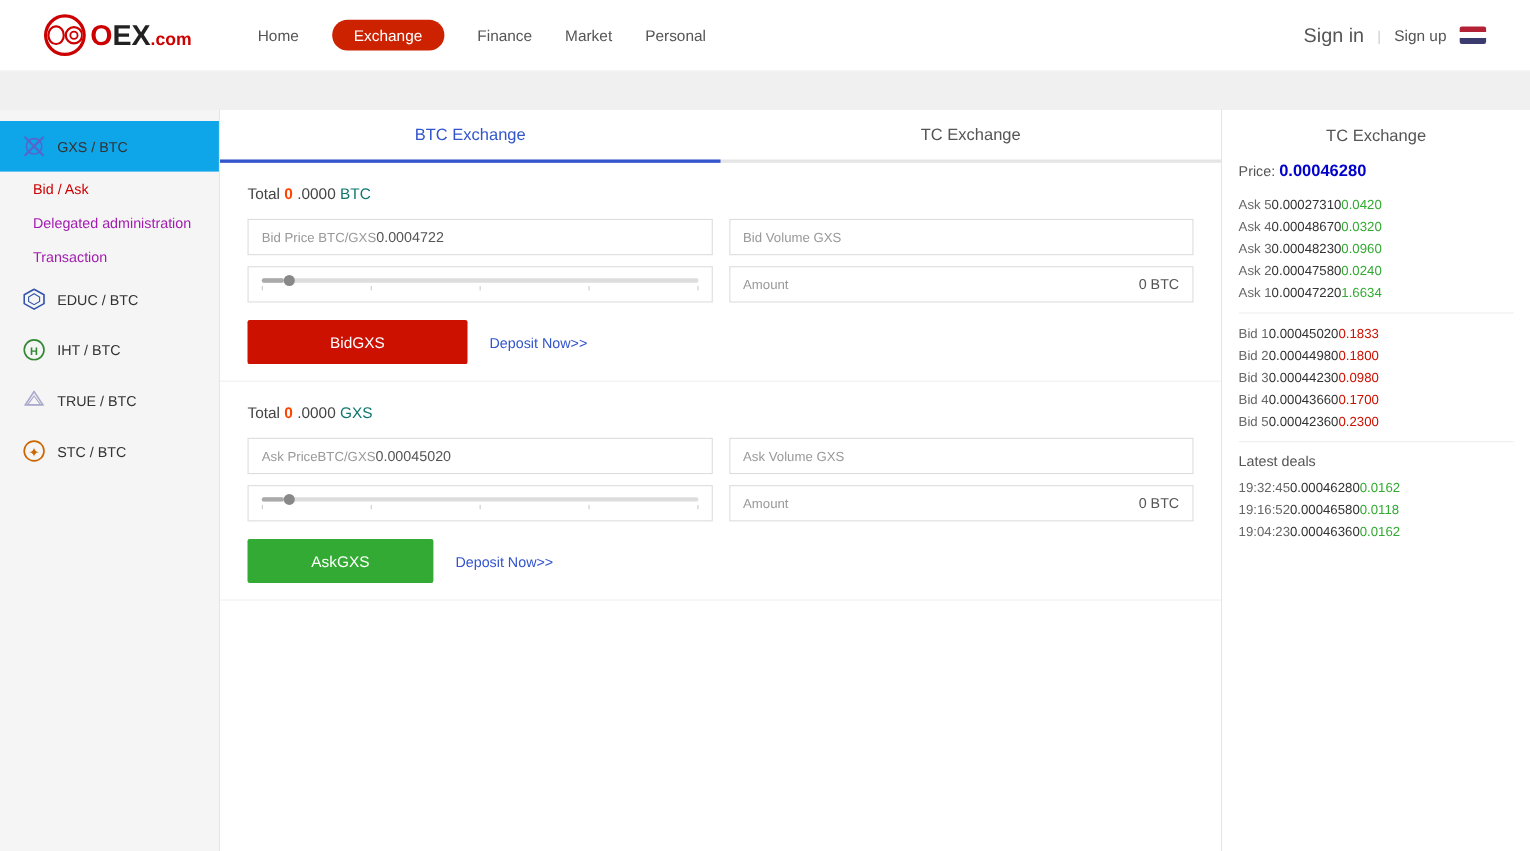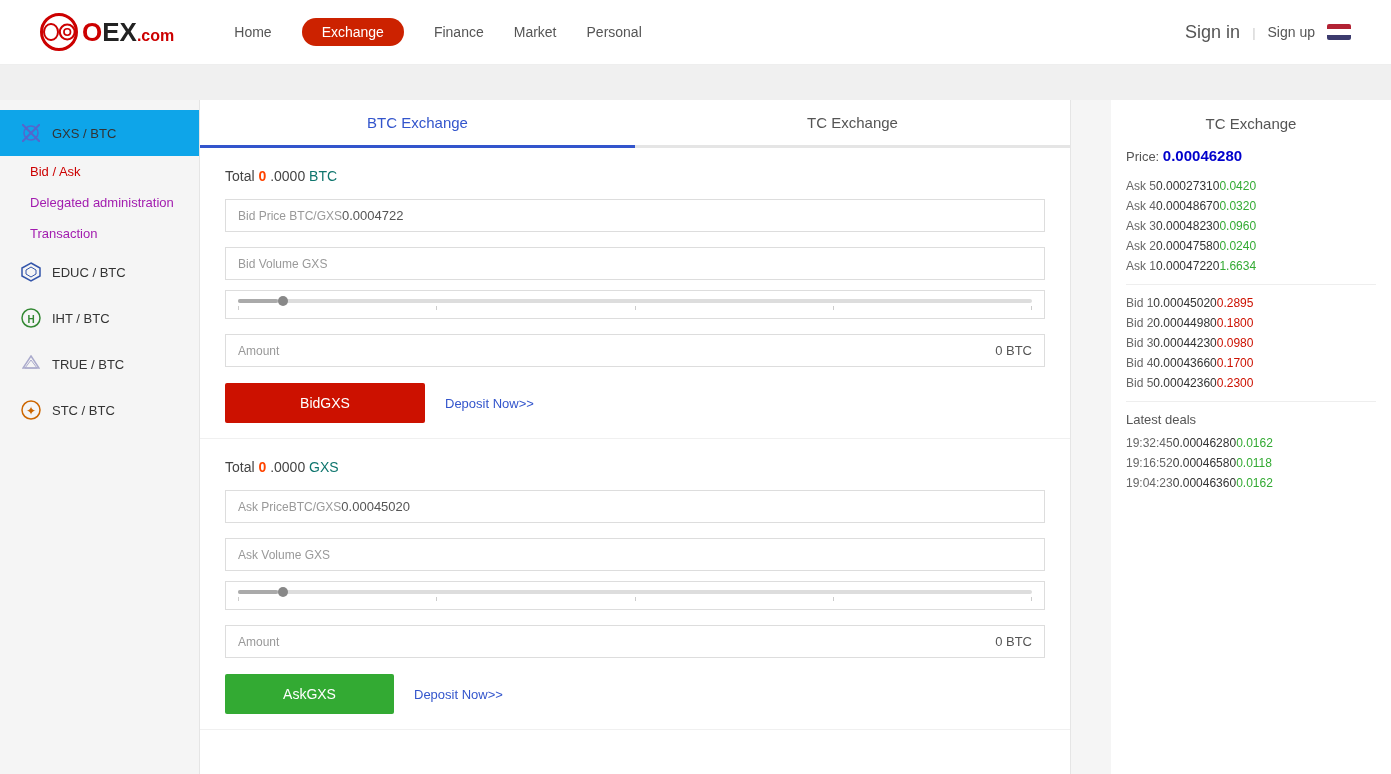--- a/index.html
+++ b/index.html
@@ -115,21 +115,20 @@
       align-items: center;
       justify-content: center;
       font-size: 16px;
     }
 
     
     .content-area {
       flex: 1;
       display: flex;
       overflow: hidden;
-      gap: 40px;
     }
 
     
     .exchange-panel {
       flex: 1;
       background: #fff;
       border-right: 1px solid #e5e5e5;
       overflow-y: auto;
     }
     .exchange-tabs {
@@ -160,21 +159,20 @@
       color: #444;
       margin-bottom: 15px;
     }
     .total-row .zero { color: #ff4400; font-weight: bold; }
     .total-row .currency { color: #0f766e; }
 
     .input-row {
       display: flex;
       gap: 15px;
       margin-bottom: 10px;
-      flex-direction: column;
     }
     .input-box {
       flex: 1;
       border: 1px solid #ddd;
       padding: 8px 12px;
       font-size: 13px;
       color: #555;
       display: flex;
       align-items: center;
       justify-content: space-between;
@@ -190,21 +188,20 @@
     .input-label {
       color: #999;
       font-size: 12px;
       white-space: nowrap;
     }
 
     .slider-row {
       display: flex;
       gap: 15px;
       margin-bottom: 16px;
-      flex-direction: column;
     }
     .slider-container {
       flex: 1;
       border: 1px solid #ddd;
       padding: 8px 12px;
       display: flex;
       align-items: center;
     }
     .slider-track {
       width: 100%;
@@ -561,21 +558,21 @@
           <span class="ob-vol-green">1.6634</span>
         </div>
       </div>
 
       <hr class="ob-divider">
 
       <div>
         <div class="ob-row">
           <span class="ob-label">Bid 1</span>
           <span class="ob-price">0.00045020</span>
-          <span class="ob-vol-red">0.2895</span>
+          <span class="ob-vol-red">0.1833</span>
         </div>
         <div class="ob-row">
           <span class="ob-label">Bid 2</span>
           <span class="ob-price">0.00044980</span>
           <span class="ob-vol-red">0.1800</span>
         </div>
         <div class="ob-row">
           <span class="ob-label">Bid 3</span>
           <span class="ob-price">0.00044230</span>
           <span class="ob-vol-red">0.0980</span>

